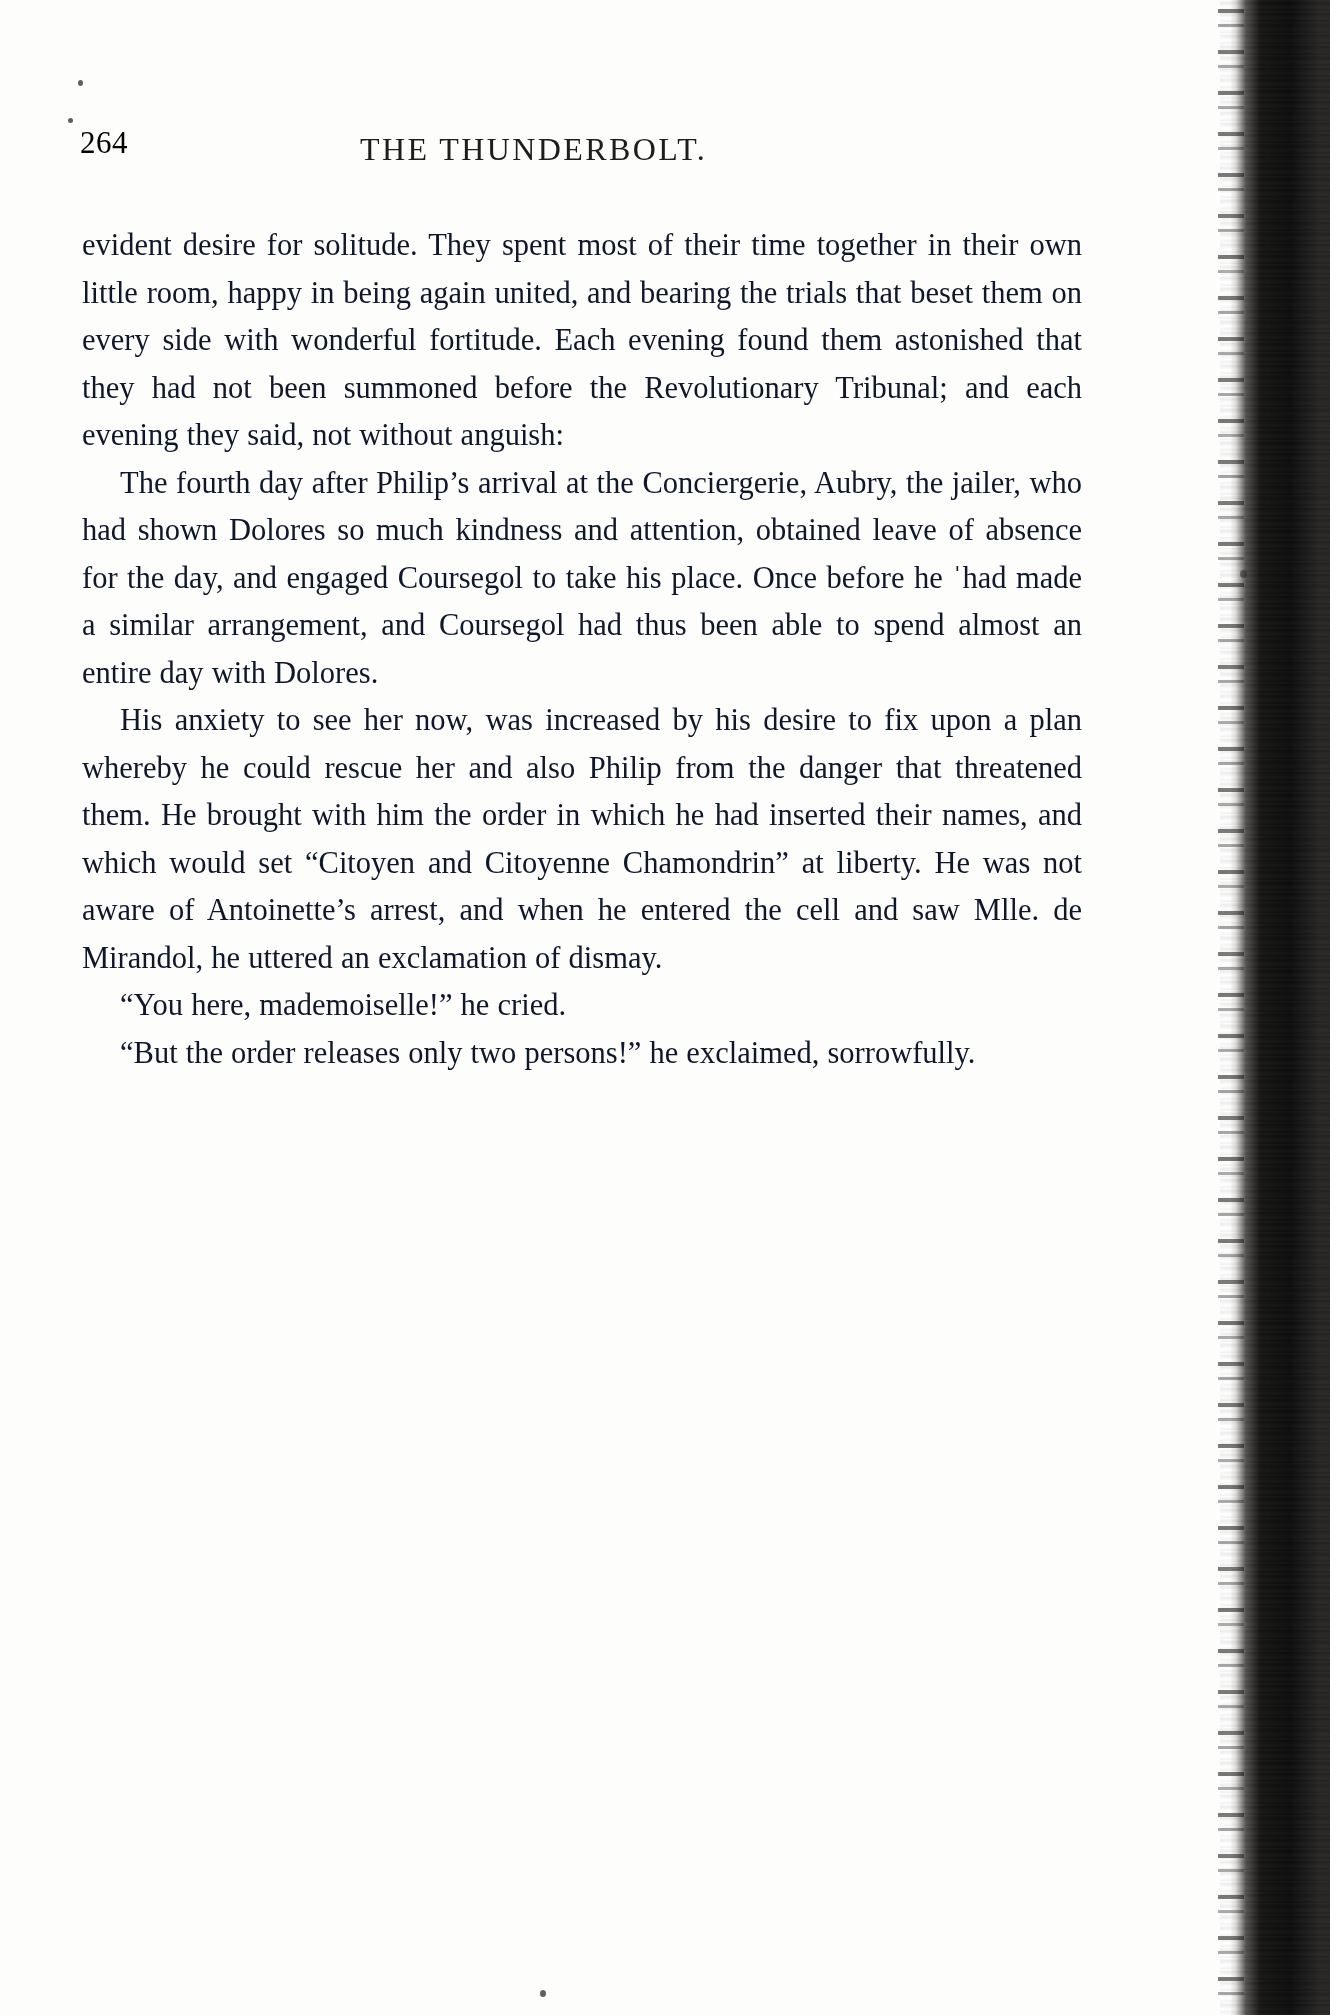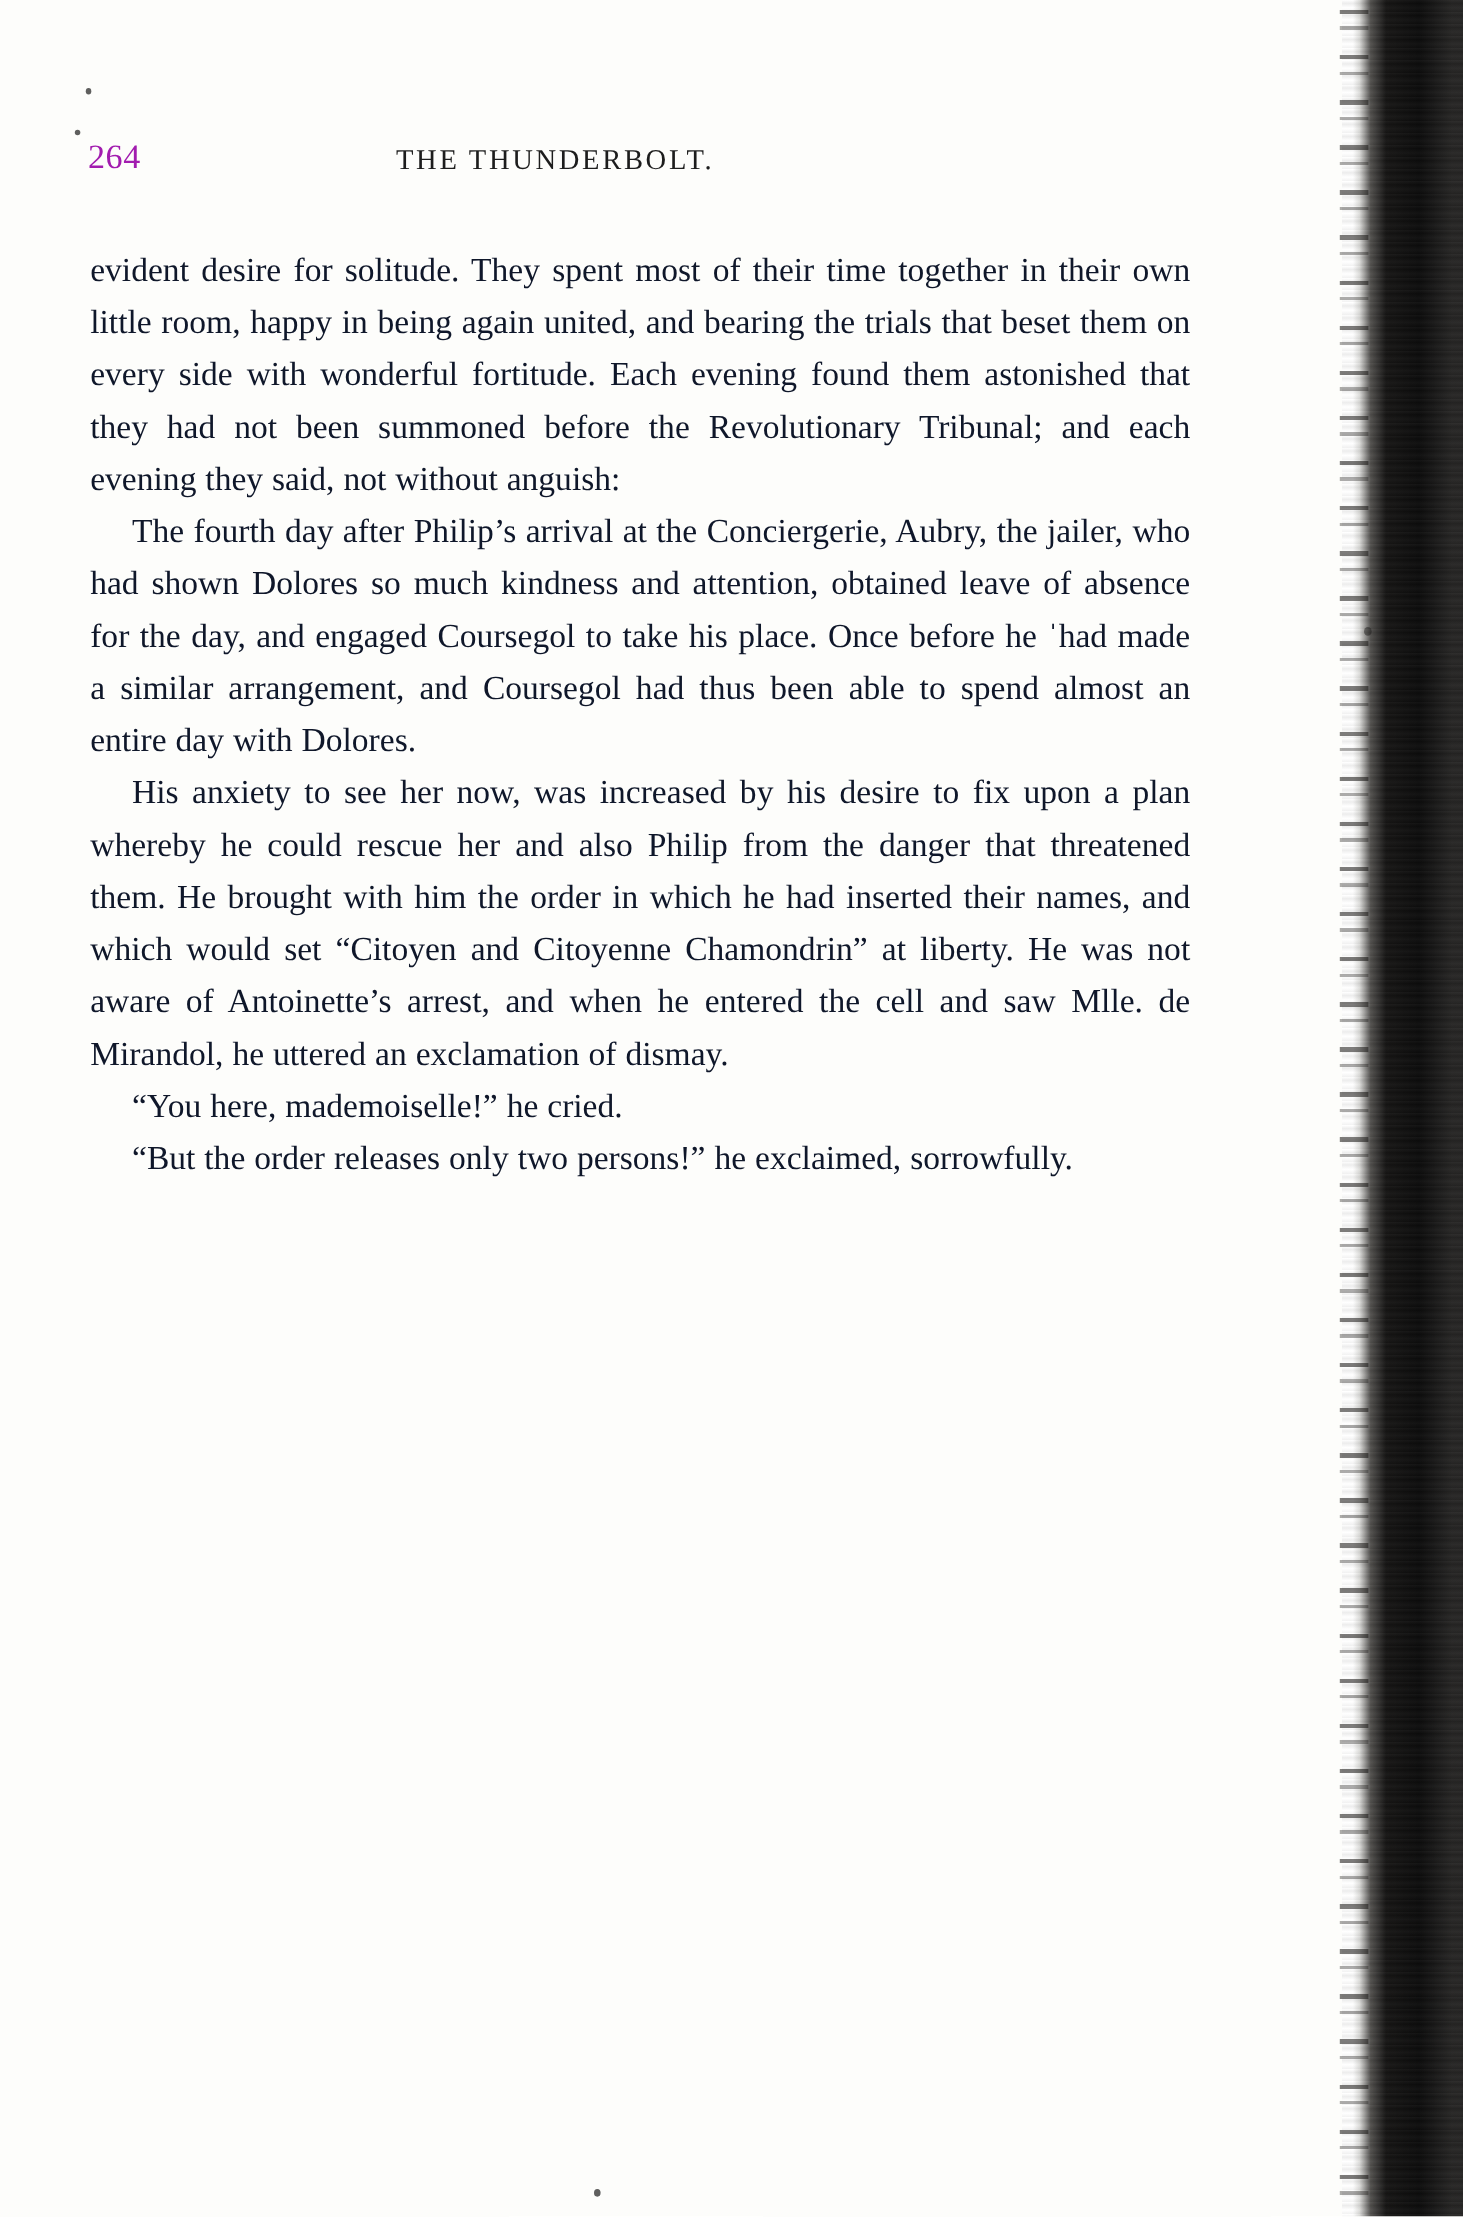--- a/index.html
+++ b/index.html
@@ -87,28 +87,28 @@
     top: 125px;
     width: 1000px;
     height: 40px;
   }
   .folio {
     position: absolute;
     left: 0;
     top: 0;
     font-size: 31px;
     letter-spacing: 0.5px;
-    color: #a21caf;
+    color: #000000;
     font-family: "Liberation Serif", serif;
   }
   .running-head {
     position: absolute;
     left: 280px;
     top: 6px;
-    font-size: 26px;
+    font-size: 32px;
     letter-spacing: 2.4px;
     color: #1d1d1d;
     font-family: "Liberation Serif", serif;
   }
 
   .speck {
     position: absolute;
     background: #2a2a2a;
     border-radius: 50%;
     opacity: 0.75;

